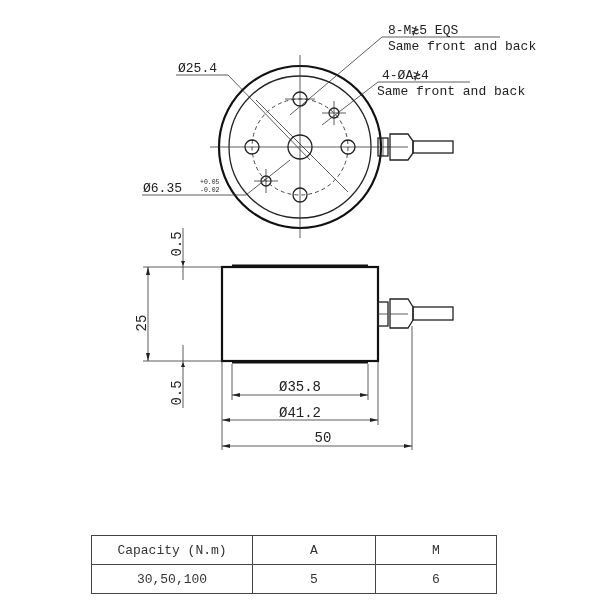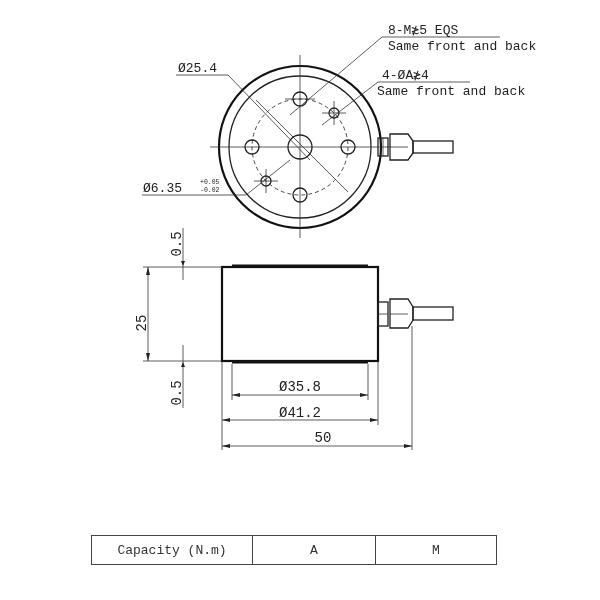--- a/index.html
+++ b/index.html
@@ -117,14 +117,19 @@
   <text x="323" y="442" font-size="14" text-anchor="middle">50</text>
 </svg>
 
 <table class="spec">
   <tbody>
       <tr>
     <td class="c1">Capacity (N.m)</td>
     <td class="c2">A</td>
     <td>M</td>
   </tr>
+  <tr>
+    <td>30,50,100</td>
+    <td>5</td>
+    <td>6</td>
+  </tr>
 </tbody>
   </table>
 
 </body></html>

